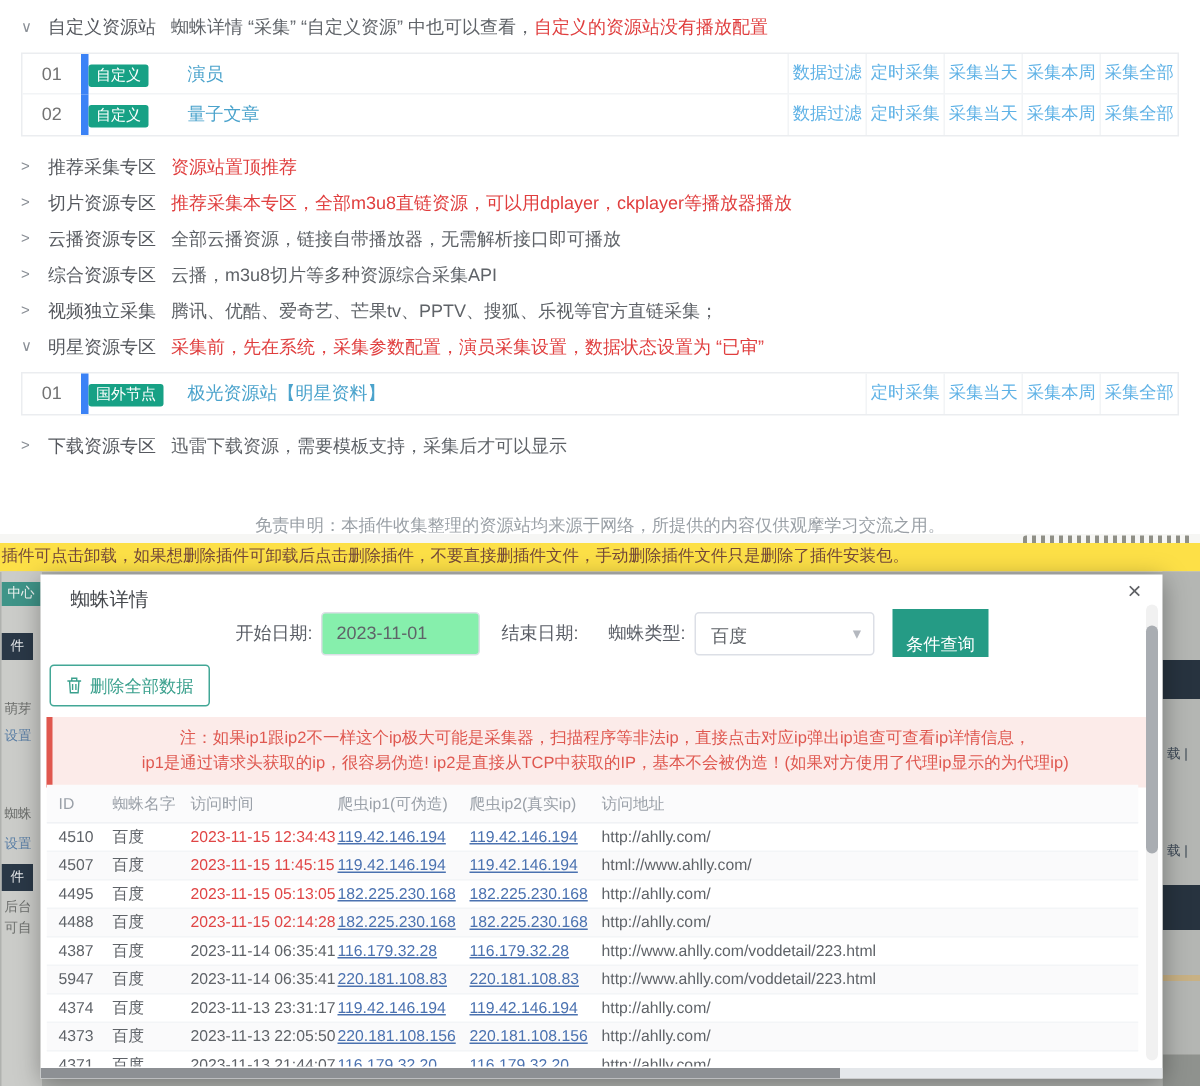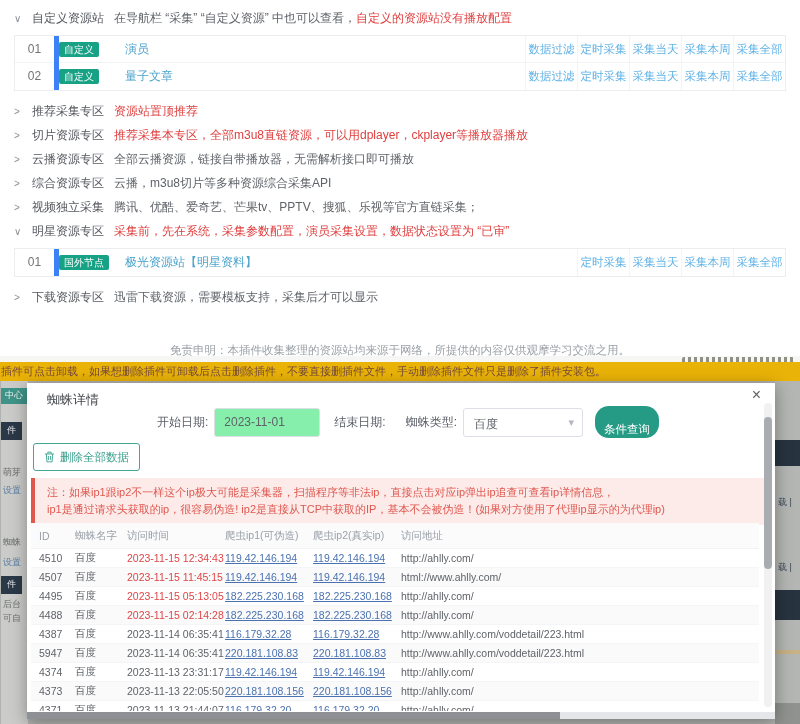--- a/index.html
+++ b/index.html
@@ -23,21 +23,21 @@
   .res-badge { background:#17a185; color:#fff; font-size:10px; padding:2px 5px; border-radius:2px; }
   .res-name { color:#4ba3cc; text-decoration:none; }
   .res-spacer { flex:1; }
   .res-action { width:52px; text-align:center; color:#5fb2e6; text-decoration:none; border-left:1px solid #f2f4f6; line-height:27px; font-size:11.5px; }
   .disclaimer { text-align:center; color:#9aa0a6; font-size:11.5px; margin-top:34px; }
 
   
   .gap-strip { position:absolute; top:356px; left:0; width:800px; height:6px; background:#f6f6f4; }
   .smudge { position:absolute; top:357px; right:6px; width:112px; height:7px; opacity:.55; border-radius:2px;
             background:repeating-linear-gradient(90deg, #3c3c2e 0 3px, transparent 3px 6px); }
-  .plugin-bar { position:absolute; top:362px; left:0; width:800px; height:19px; background:#eab308;
+  .plugin-bar { position:absolute; top:362px; left:0; width:800px; height:19px; background:#fde047;
                 color:#74493a; font-size:11px; line-height:19px; white-space:nowrap; overflow:hidden; padding-left:1px; }
   .behind { position:absolute; top:381px; left:0; width:800px; height:343px; background:#b0b2af; }
 
   
   .left-strip { position:absolute; top:381px; left:1px; width:27px; height:343px; background:#cbccc9; overflow:hidden; }
   .frag { position:absolute; left:2px; white-space:nowrap; font-size:9px; color:#6d6f6d; }
   .frag-tab { left:0; background:#3f9488; color:#f2f5f3; padding:1px 4px 2px 4px; font-size:9px; }
   .frag-dark { left:0; background:#2a3847; color:#e8eaec; padding:2px 6px 3px 6px; font-size:9px; }
   .frag-link { color:#5b7fa6; }
 
@@ -54,26 +54,26 @@
   .modal-title { position:absolute; top:8px; left:20px; font-size:13px; color:#46494e; }
   .modal-close { position:absolute; top:4px; right:14px; font-size:16px; color:#606266; cursor:pointer; line-height:16px; }
   .filter-row { position:absolute; top:22px; left:0; width:748px; height:34px; display:flex; justify-content:center; align-items:center; }
   .f-label { font-size:12px; color:#5a5e66; margin:0 6px 0 14px; }
   .f-input { width:106px; height:29px; border:1px solid #dcdfe6; border-radius:3px; font-size:12px; color:#5f6368;
              padding:0 9px; font-family:inherit; background:#86efac; }
   .f-input.end { width:116px; }
   .f-select { position:relative; width:120px; height:29px; border:1px solid #dcdfe6; border-radius:3px; background:#fff; }
   .f-select .val { position:absolute; left:10px; top:7px; font-size:12px; color:#5f6368; }
   .f-select .caret { position:absolute; right:8px; top:7px; font-size:11px; color:#b4b8bf; }
-  .query-btn { height:30px; margin-left:12px; background:#259b85; color:#fff; border:none; border-radius:14px;
+  .query-btn { height:30px; margin-left:12px; background:#259b85; color:#fff; border:none; border-radius:0;
                font-size:11.5px; padding:16px 9px; font-family:inherit; cursor:pointer; }
   .del-btn { position:absolute; top:60px; left:6px; height:28px; background:#fff; border:1px solid #42a796; color:#3aa08d;
              border-radius:3px; font-size:11.5px; padding:0 10px; display:flex; align-items:center; gap:5px; font-family:inherit; cursor:pointer; }
   .notice { position:absolute; top:95px; left:4px; right:5px; background:#fcebe9; border-left:4px solid #e0574e;
-            color:#df5850; font-size:11px; line-height:17px; padding:6px 10px 7px 12px; }
+            color:#df5850; font-size:11px; line-height:17px; padding:6px 10px 7px 12px;text-align:center; }
 
   .sp-table { position:absolute; top:140px; left:4px; right:16px; bottom:8px; overflow:hidden; }
   .sp-head { display:flex; align-items:center; height:26px; font-size:10.5px; color:#9aa0a8; background:#fbfbfc;
              border-bottom:1px solid #f0f2f5; }
   .sp-row { display:flex; align-items:center; height:19px; font-size:10.5px; color:#5f6368; border-bottom:1px solid #f3f5f7; }
   .sp-row:nth-child(even) { background:#fafafb; }
   .c-id { width:44px; padding-left:8px; }
   .c-name { width:52px; }
   .c-time { width:98px; }
   .c-ip { width:88px; }
@@ -88,21 +88,21 @@
 </style>
 </head>
 <body>
 
 <div class="stage">
 
   <section class="top-page">
     <div class="acc-row first">
       <span class="acc-arrow">∨</span>
       <span class="acc-title">自定义资源站</span>
-      <span class="acc-desc">在导航栏 “采集” “自定义资源” 中也可以查看，</span>
+      <span class="acc-desc">蜘蛛详情 “采集” “自定义资源” 中也可以查看，</span>
       <span class="acc-desc red">自定义的资源站没有播放配置</span>
     </div>
 
     <div class="res-table">
         <div class="res-row">
           <span class="res-idx">01</span>
           <span class="res-badge-cell"><span class="res-badge">自定义</span></span>
           <a class="res-name">演员</a>
           <span class="res-spacer"></span>
           <a class="res-action">数据过滤</a>

